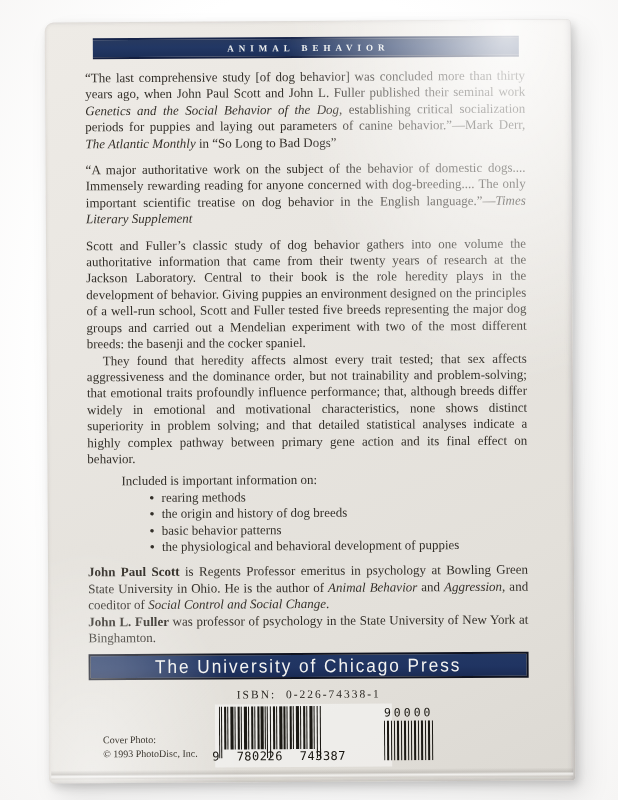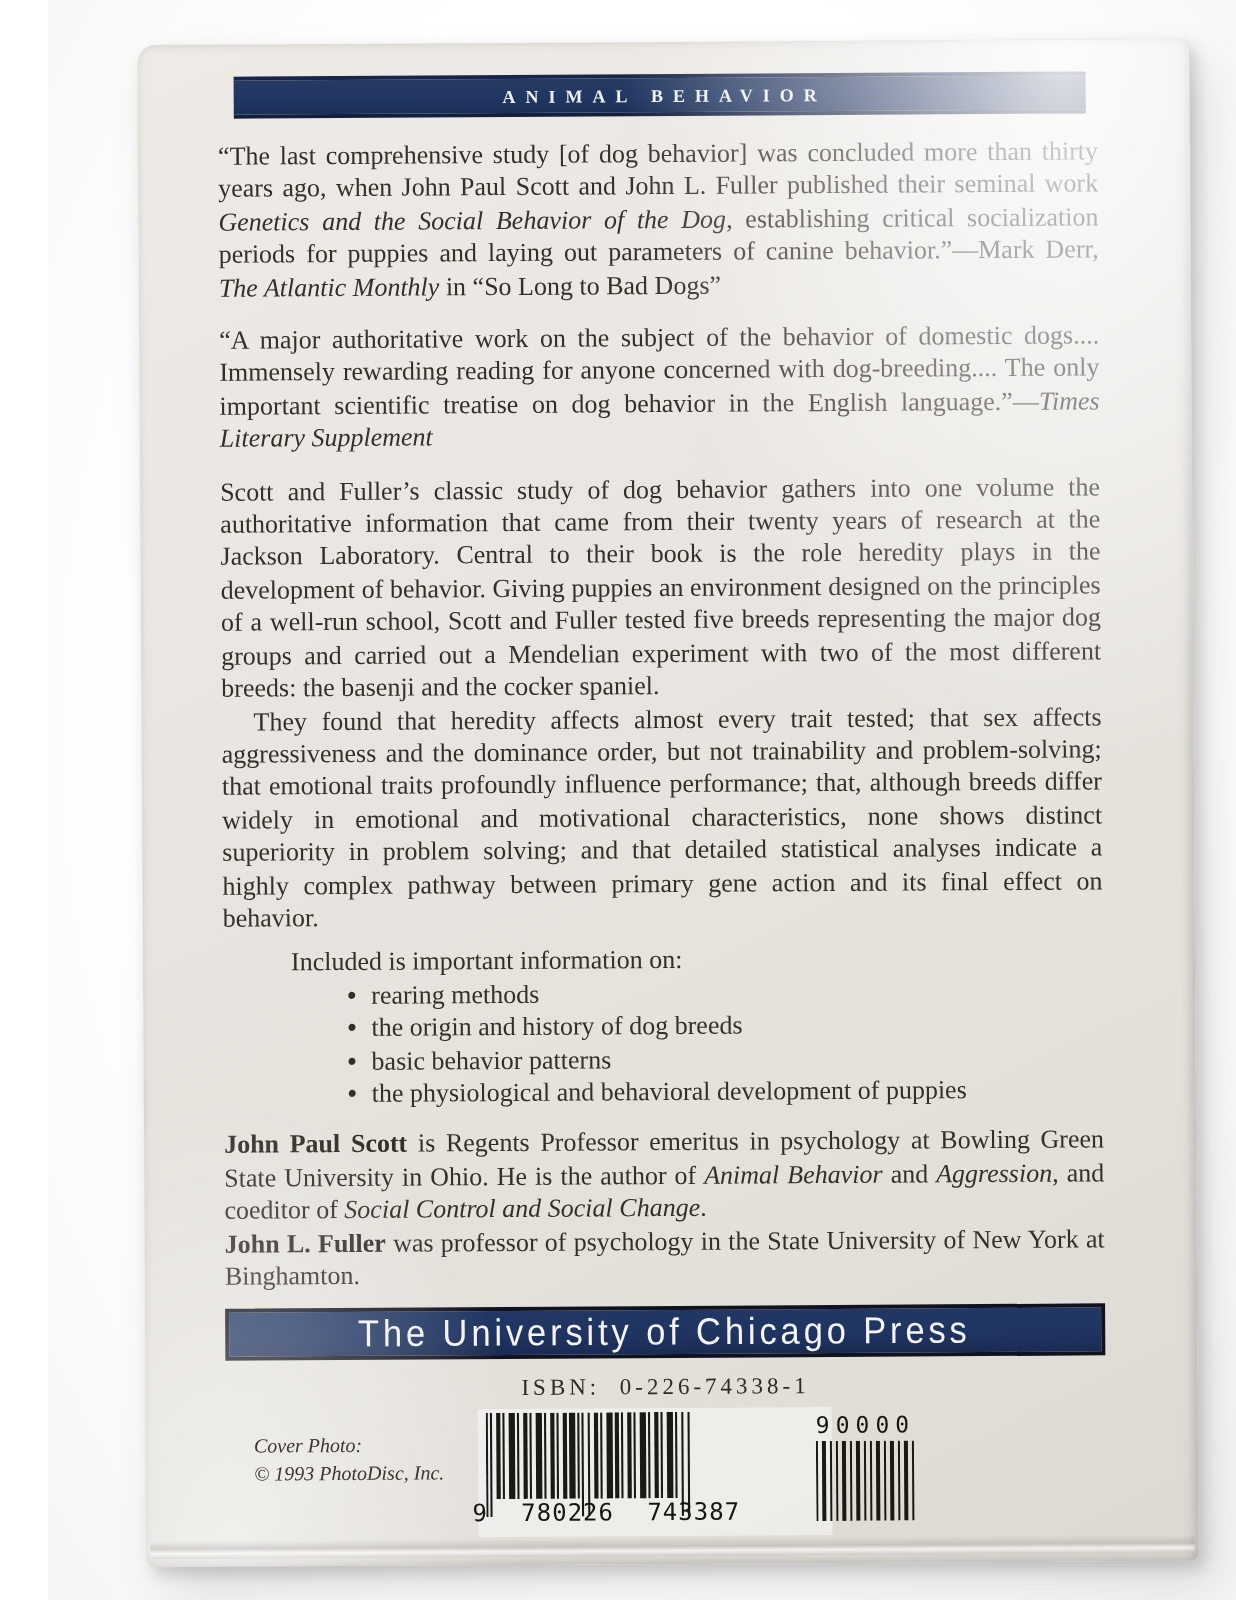--- a/index.html
+++ b/index.html
@@ -7,21 +7,20 @@
   body {
     background:#ffffff;
     font-family:"Liberation Serif", serif;
     color:#2b2621;
     overflow:hidden;
     position:relative;
   }
   .photo {
     position:absolute; inset:0;
     background:radial-gradient(ellipse at 50% 45%, #ffffff 60%, #f6f5f4 100%);
-    margin-left:24px;
   }
   .book {
     position:absolute;
     left:47px; top:21px;
     width:526px; height:761px;
     background:linear-gradient(155deg, #eeebe6 0%, #e9e6e1 35%, #e3e0da 75%, #dcd9d3 100%);
     border-radius:9px 4px 4px 5px;
     box-shadow:
       10px 14px 26px rgba(0,0,0,0.10),
       3px 4px 8px rgba(0,0,0,0.16),
@@ -106,24 +105,23 @@
     white-space:pre;
     color:#2d2a25;
   }
 
   .bottom-row {
     position:relative;
     margin-top:4px;
     height:88px;
   }
   .credit {
-    position:absolute; left:14px; top:12px;
+    position:absolute; left:14px; top:28px;
     font-size:10px; line-height:14px;
     color:#3a362f;
-    font-style:italic;
   }
   .barcode-group {
     position:absolute; left:126px; top:0;
     display:flex; align-items:flex-start;
     background:rgba(250,250,249,0.55);
     padding:2px 4px;
   }
   .ean { position:relative; width:104px; }
   .ean svg { display:block; }
   .ean .digits {

